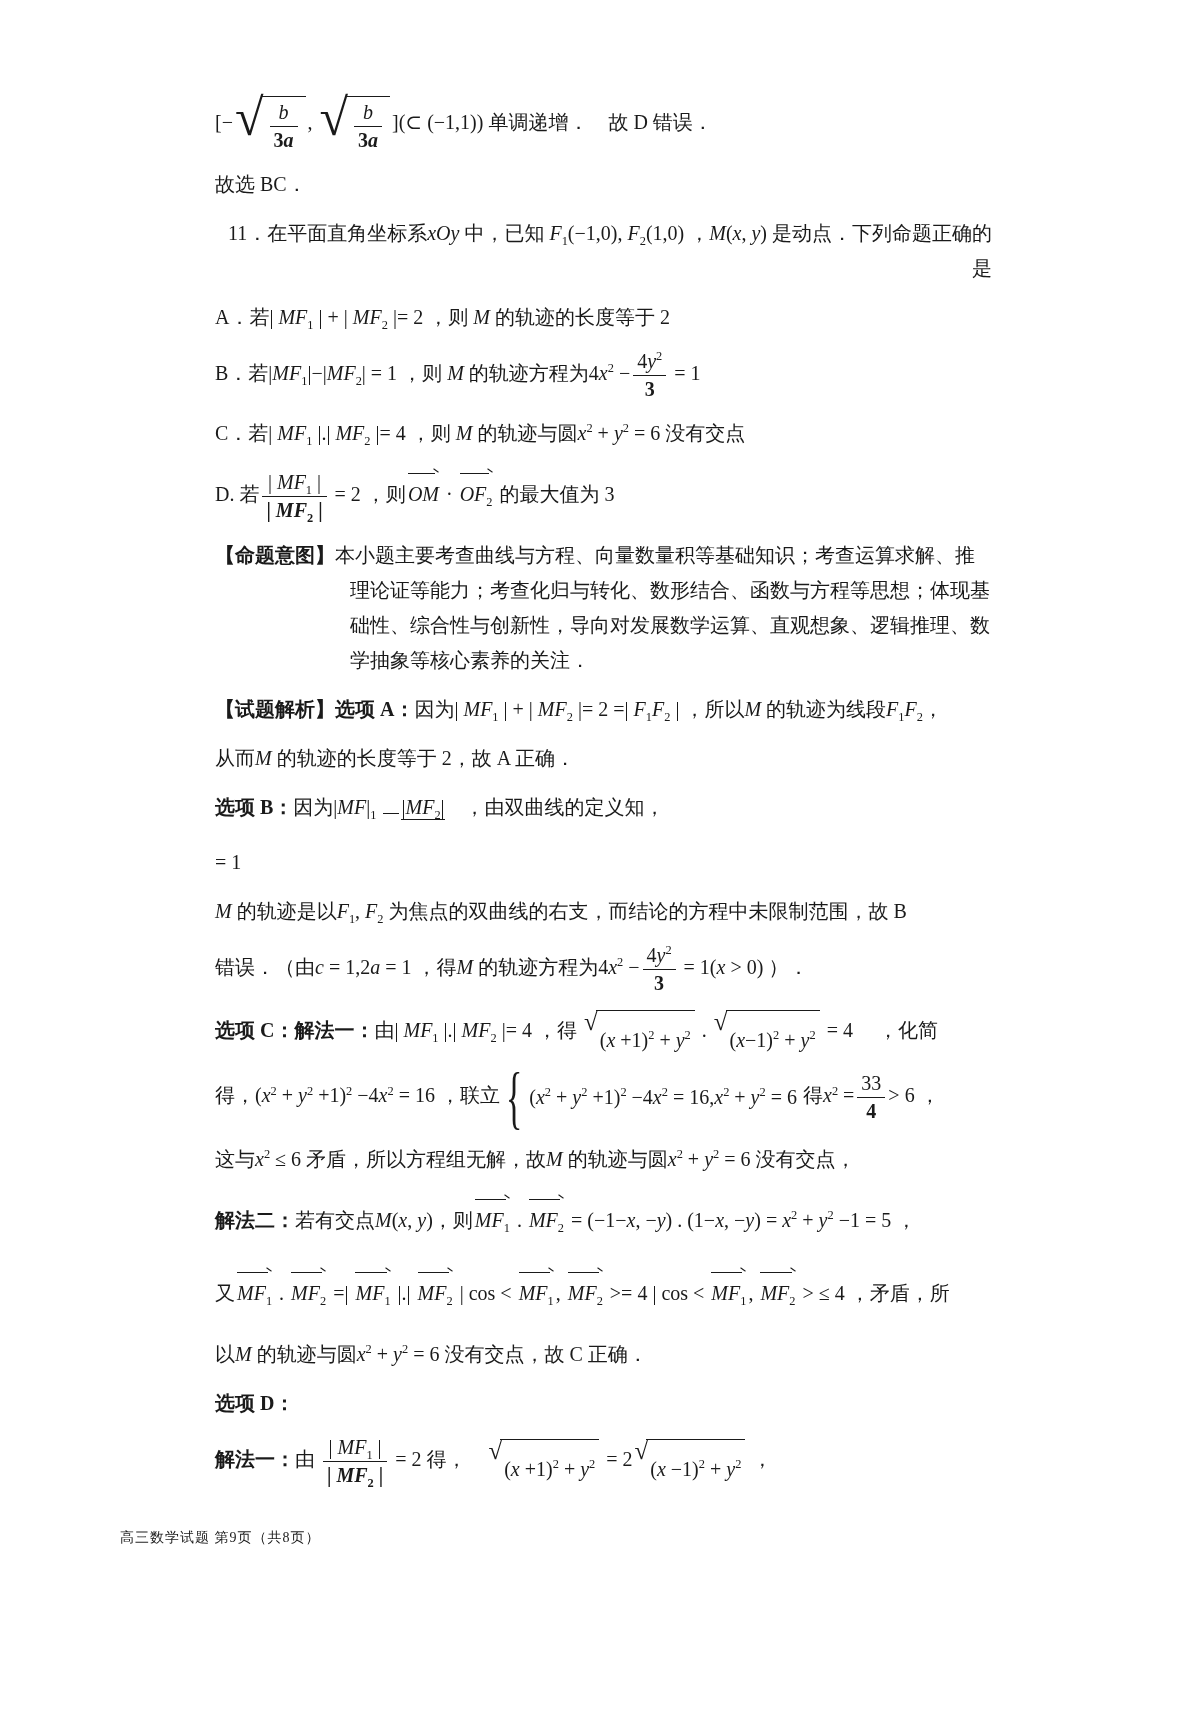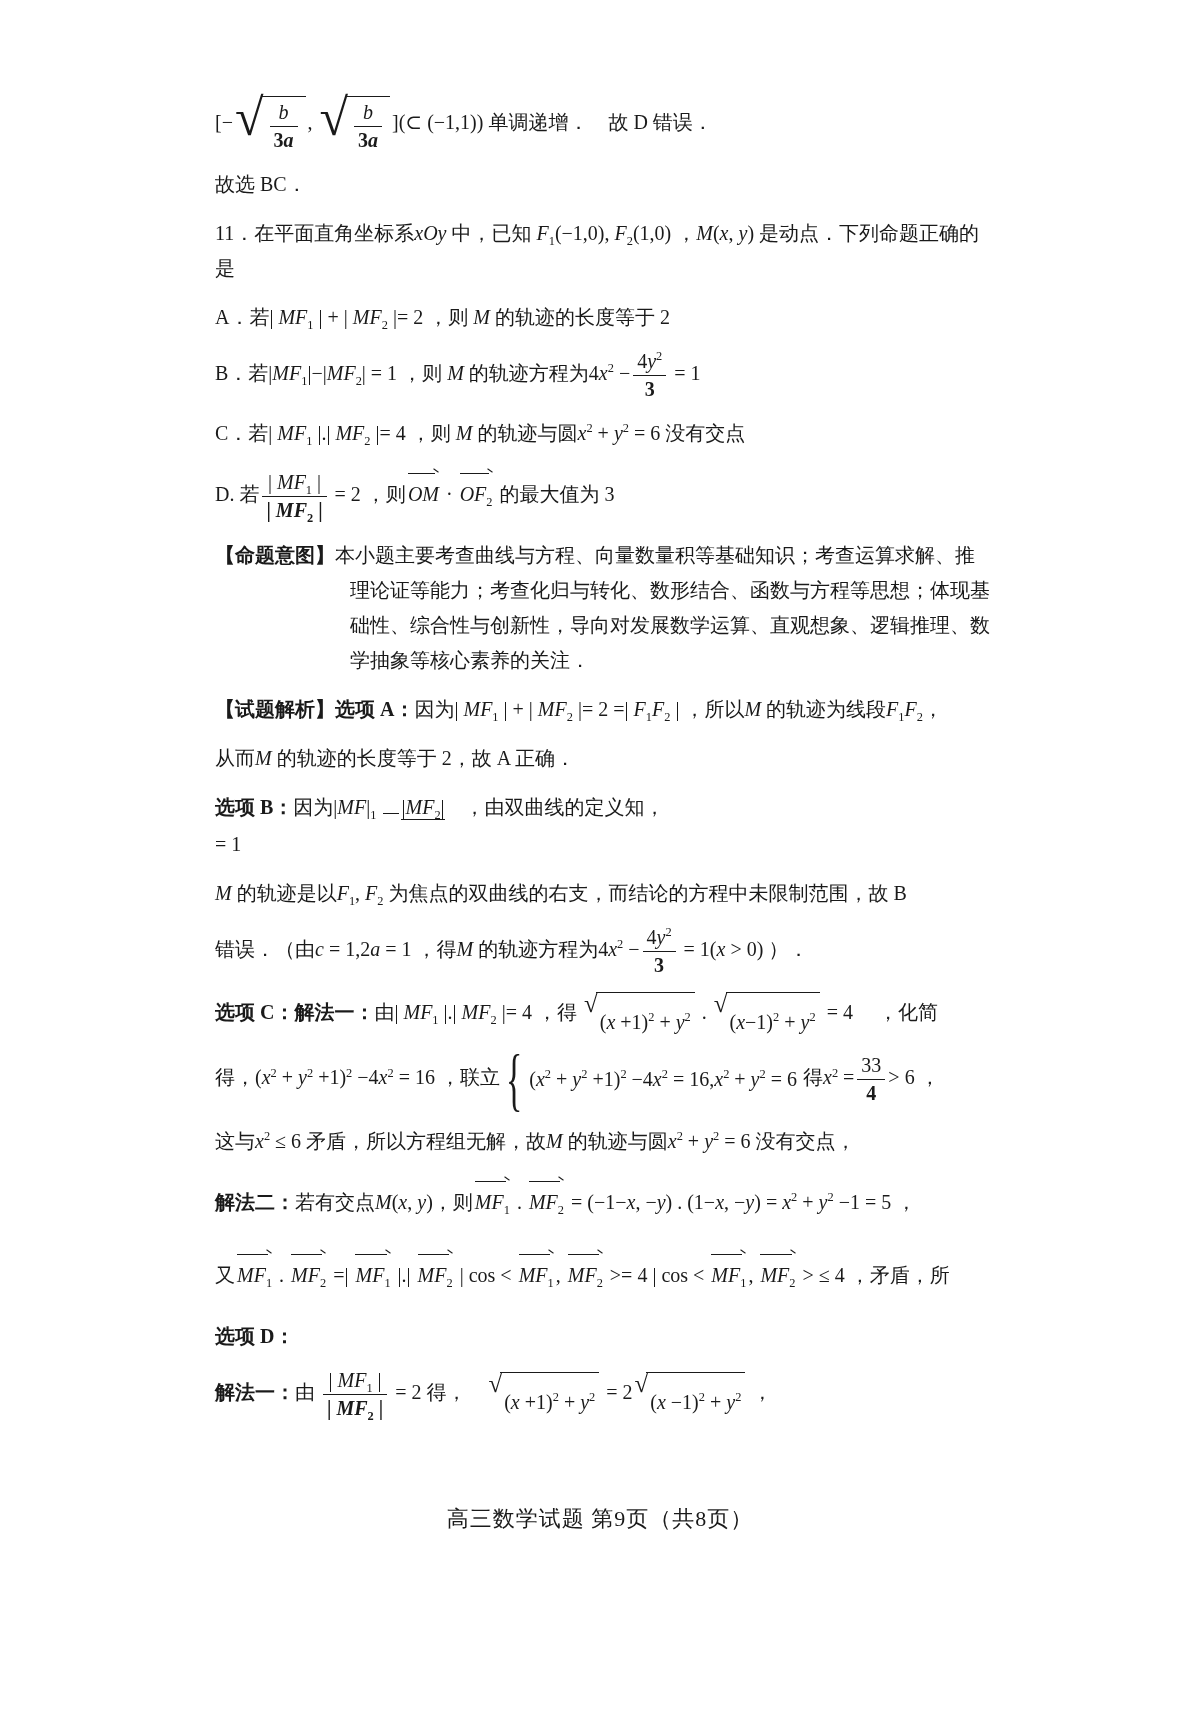--- a/index.html
+++ b/index.html
@@ -44,33 +44,32 @@
   .cases .brace { display: inline-block; font-size: 1.7em; transform: scaleY(2.05); transform-origin: center; margin-right: 7px; font-weight: 300; }
   .cases .rows { display: inline-flex; flex-direction: row; text-align: left; line-height: 1.55; }
 
   
   .lml { display: inline-block; width: 16px; border-bottom: 1.6px solid #1a1a1a; height: 0.7em; margin: 0 2px; }
   .ulined { border-bottom: 1.6px solid #1a1a1a; padding-bottom: 1px; }
 
   
   .sol-formula { margin-left: 135px; margin-bottom: 24px; }
   .sol-answer  { margin-left: 135px; margin-bottom: 32px; }
-  .q-stem { margin-bottom: 24px; }
+  .q-stem { margin-bottom: 24px; text-align: right; }
   .opt { margin-left: 40px; margin-bottom: 18px; }
   .hang { padding-left: 135px; text-indent: -135px; line-height: 2.1; margin-bottom: 10px; }
   .ind { margin-left: 135px; }
   .fm { margin-bottom: 18px; }
   .beq { margin-left: 380px; margin-top: -12px; margin-bottom: 4px; }
 
   .footer {
     position: absolute;
     left: 0; right: 0;
-    bottom: 200px;
-    text-align: center;
-    font-size: 22px;
+    bottom: 187px;
+    font-size: 14px;
     letter-spacing: 1px;
   }
 </style>
 </head>
 <body>
 
 <div class="page">
   <div class="doc">
 
     <p class="ln sol-formula">[−<span class="sqrt tall">
@@ -87,21 +86,21 @@
     <p class="ln opt">A．若| <i>MF</i><sub>1</sub> | + | <i>MF</i><sub>2</sub> |= 2 ，则 <i>M</i> 的轨迹的长度等于 2</p>
     <p class="ln opt">B．若|<i>MF</i><sub>1</sub>|−|<i>MF</i><sub>2</sub>| = 1 ，则 <i>M</i> 的轨迹方程为4<i>x</i><sup>2</sup> −<span class="frac"><span class="num">4<i>y</i><sup>2</sup></span><span class="den">3</span></span> = 1</p>
     <p class="ln opt">C．若| <i>MF</i><sub>1</sub> |.| <i>MF</i><sub>2</sub> |= 4 ，则 <i>M</i> 的轨迹与圆<i>x</i><sup>2</sup> + <i>y</i><sup>2</sup> = 6 没有交点</p>
     <p class="ln opt">D. 若<span class="frac"><span class="num">| <i>MF</i><sub>1</sub> |</span><span class="den">| <i>MF</i><sub>2</sub> |</span></span> = 2 ，则<span class="vec"><i>OM</i></span> · <span class="vec"><i>OF</i><sub>2</sub></span> 的最大值为 3</p>
 
     <p class="ln hang"><b>【命题意图】</b>本小题主要考查曲线与方程、向量数量积等基础知识；考查运算求解、推理论证等能力；考查化归与转化、数形结合、函数与方程等思想；体现基础性、综合性与创新性，导向对发展数学运算、直观想象、逻辑推理、数学抽象等核心素养的关注．</p>
 
     <p class="ln hang"><b>【试题解析】选项 A：</b>因为| <i>MF</i><sub>1</sub> | + | <i>MF</i><sub>2</sub> |= 2 =| <i>F</i><sub>1</sub><i>F</i><sub>2</sub> | ，所以<i>M</i> 的轨迹为线段<i>F</i><sub>1</sub><i>F</i><sub>2</sub>，</p>
     <p class="ln ind">从而<i>M</i> 的轨迹的长度等于 2，故 A 正确．</p>
 
-    <p class="ln ind" style="margin-bottom:2px"><b>选项 B：</b>因为|<i>MF</i>|<sub>1</sub> <span class="lml"></span><span class="ulined">|<i>MF</i><sub>2</sub>|</span>　，由双曲线的定义知，</p>
+    <p class="ln ind" style="margin-bottom:20px"><b>选项 B：</b>因为|<i>MF</i>|<sub>1</sub> <span class="lml"></span><span class="ulined">|<i>MF</i><sub>2</sub>|</span>　，由双曲线的定义知，</p>
     <p class="ln beq">= 1</p>
     <p class="ln ind"><i>M</i> 的轨迹是以<i>F</i><sub>1</sub>, <i>F</i><sub>2</sub> 为焦点的双曲线的右支，而结论的方程中未限制范围，故 B</p>
     <p class="ln ind fm">错误．（由<i>c</i> = 1,2<i>a</i> = 1 ，得<i>M</i> 的轨迹方程为4<i>x</i><sup>2</sup> −<span class="frac"><span class="num">4<i>y</i><sup>2</sup></span><span class="den">3</span></span> = 1(<i>x</i> &gt; 0) ）．</p>
 
     <p class="ln ind fm"><b>选项 C：解法一：</b>由| <i>MF</i><sub>1</sub> |.| <i>MF</i><sub>2</sub> |= 4 ，得 <span class="sqrt">
           <span class="rs">√</span>
           <span class="rc">(<i>x</i> +1)<sup>2</sup> + <i>y</i><sup>2</sup></span>
         </span> . <span class="sqrt">
           <span class="rs">√</span>
           <span class="rc">(<i>x</i>−1)<sup>2</sup> + <i>y</i><sup>2</sup></span>
@@ -110,20 +109,21 @@
           <span class="brace">{</span>
           <span class="rows">
             <span>(<i>x</i><sup>2</sup> + <i>y</i><sup>2</sup> +1)<sup>2</sup> −4<i>x</i><sup>2</sup> = 16,</span>
             <span><i>x</i><sup>2</sup> + <i>y</i><sup>2</sup> = 6</span>
           </span>
         </span>得<i>x</i><sup>2</sup> =<span class="frac"><span class="num">33</span><span class="den">4</span></span>&gt; 6 ，</p>
     <p class="ln ind">这与<i>x</i><sup>2</sup> ≤ 6 矛盾，所以方程组无解，故<i>M</i> 的轨迹与圆<i>x</i><sup>2</sup> + <i>y</i><sup>2</sup> = 6 没有交点，</p>
 
     <p class="ln ind fm"><b>解法二：</b>若有交点<i>M</i>(<i>x</i>, <i>y</i>)，则<span class="vec"><i>MF</i><sub>1</sub></span> . <span class="vec"><i>MF</i><sub>2</sub></span> = (−1−<i>x</i>, −<i>y</i>) . (1−<i>x</i>, −<i>y</i>) = <i>x</i><sup>2</sup> + <i>y</i><sup>2</sup> −1 = 5 ，</p>
     <p class="ln ind">又<span class="vec"><i>MF</i><sub>1</sub></span> . <span class="vec"><i>MF</i><sub>2</sub></span> =| <span class="vec"><i>MF</i><sub>1</sub></span> |.| <span class="vec"><i>MF</i><sub>2</sub></span> | cos &lt; <span class="vec"><i>MF</i><sub>1</sub></span>, <span class="vec"><i>MF</i><sub>2</sub></span> &gt;= 4 | cos &lt; <span class="vec"><i>MF</i><sub>1</sub></span>, <span class="vec"><i>MF</i><sub>2</sub></span> &gt; ≤ 4 ，矛盾，所</p>
+    <p class="ln ind">以<i>M</i> 的轨迹与圆<i>x</i><sup>2</sup> + <i>y</i><sup>2</sup> = 6 没有交点，故 C 正确．</p>
 
     <p class="ln ind"><b>选项 D：</b></p>
     <p class="ln ind fm"><b>解法一：</b>由 <span class="frac"><span class="num">| <i>MF</i><sub>1</sub> |</span><span class="den">| <i>MF</i><sub>2</sub> |</span></span> = 2 得，　<span class="sqrt">
           <span class="rs">√</span>
           <span class="rc">(<i>x</i> +1)<sup>2</sup> + <i>y</i><sup>2</sup></span>
         </span> = 2<span class="sqrt">
           <span class="rs">√</span>
           <span class="rc">(<i>x</i> −1)<sup>2</sup> + <i>y</i><sup>2</sup></span>
         </span> ，</p>
 

